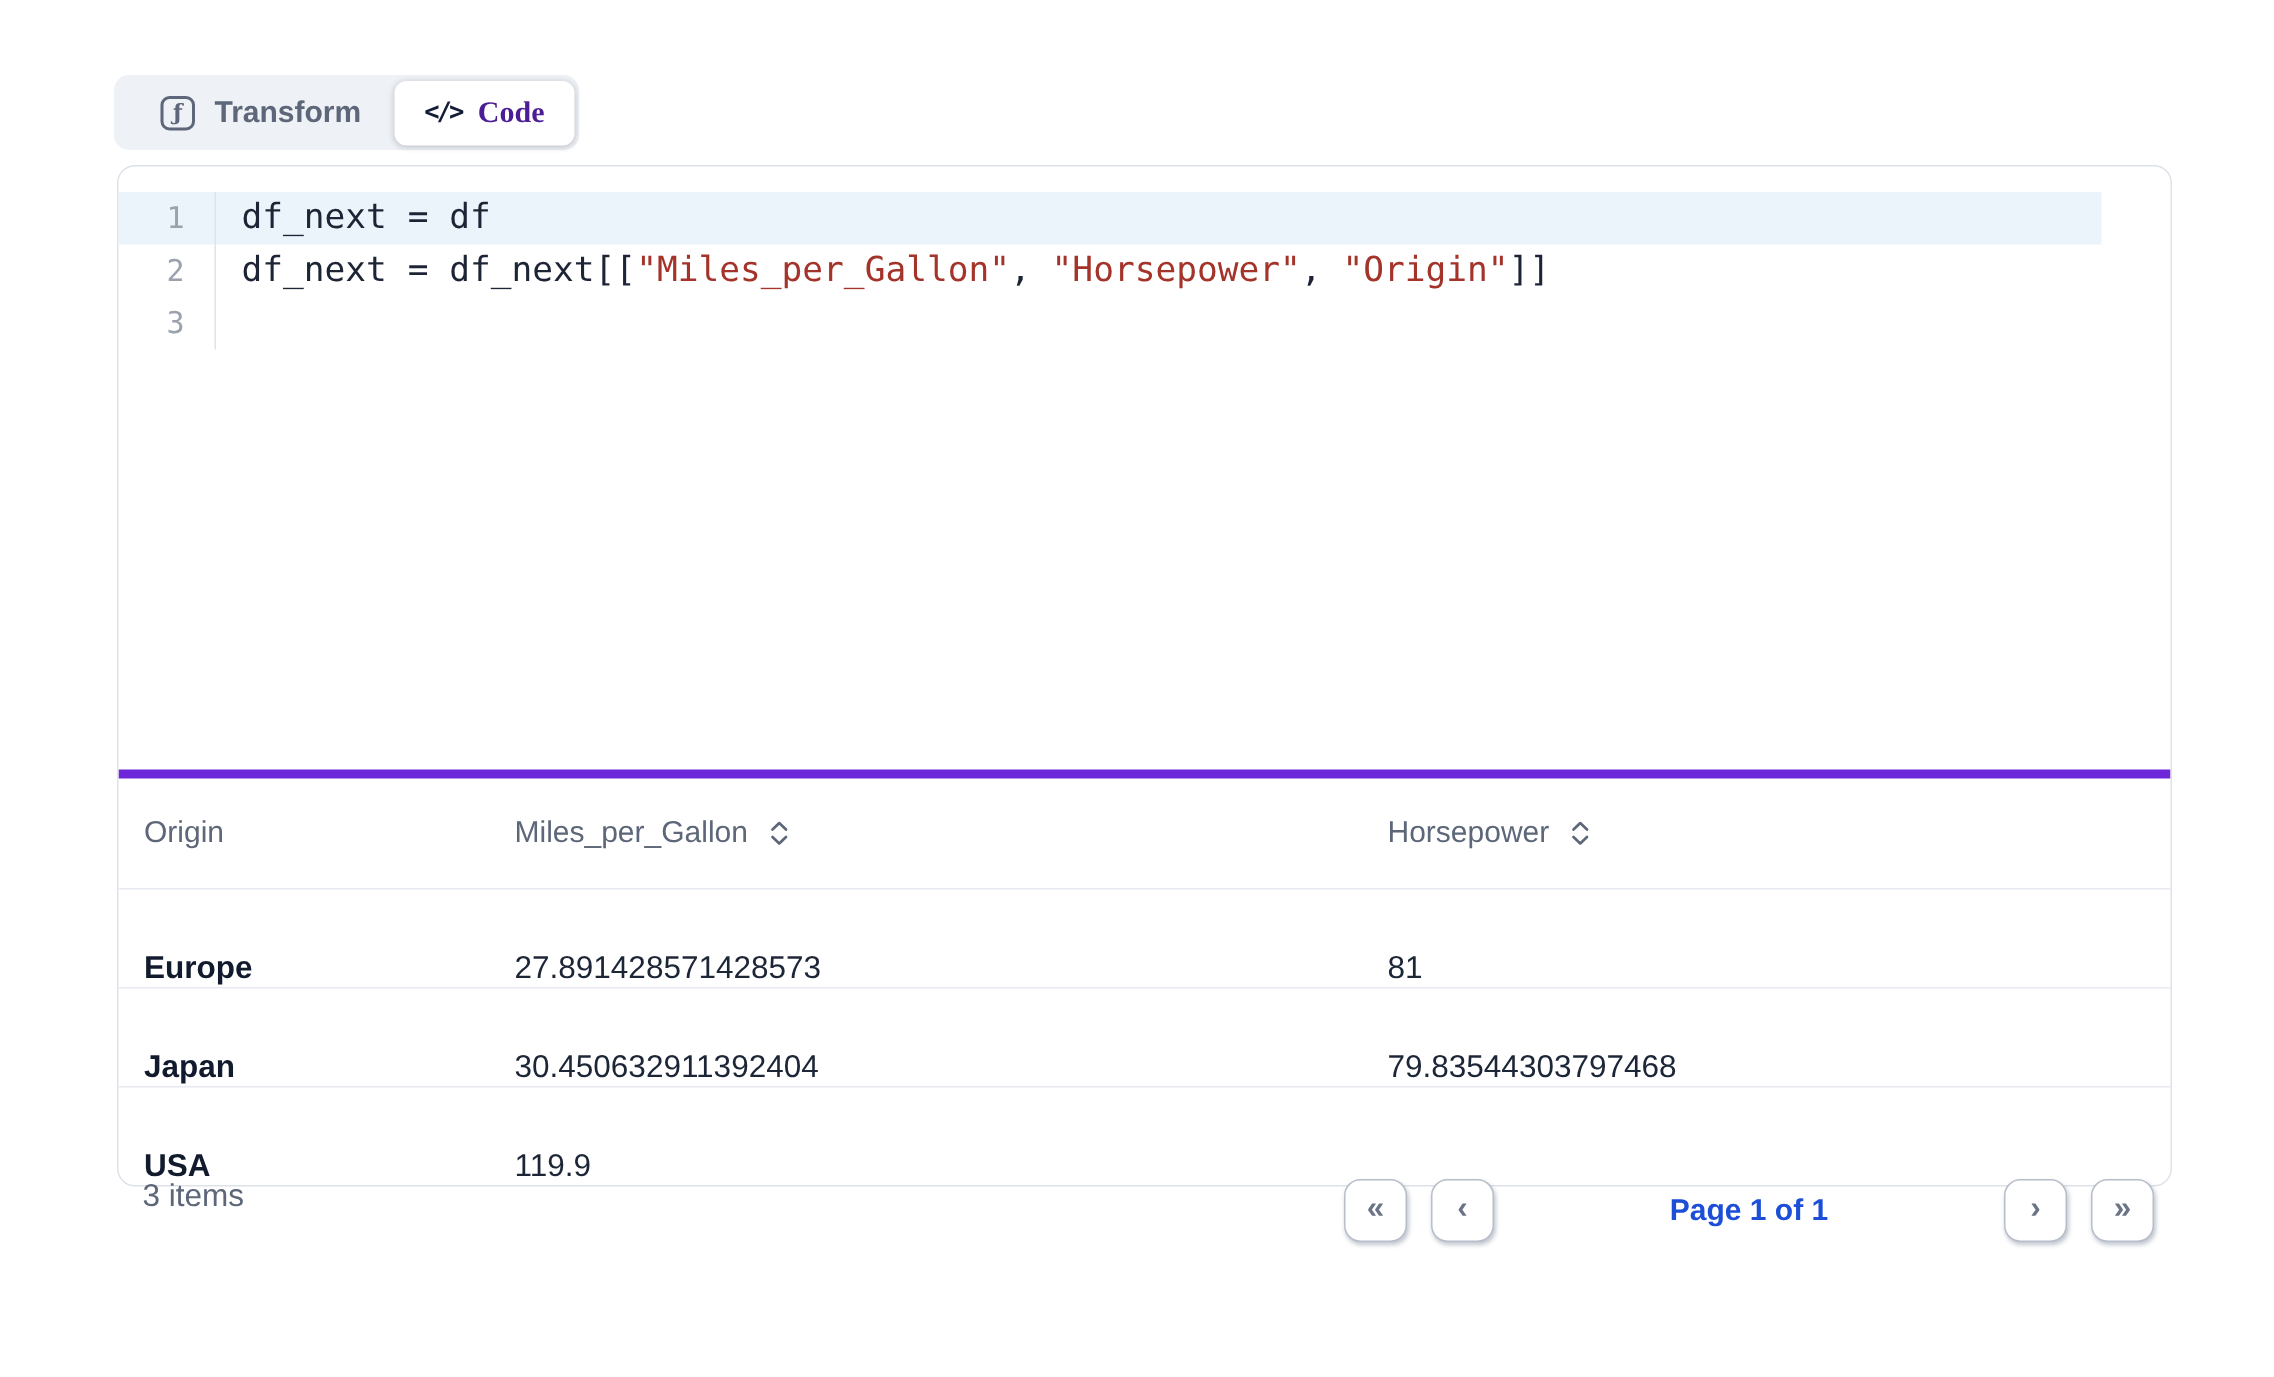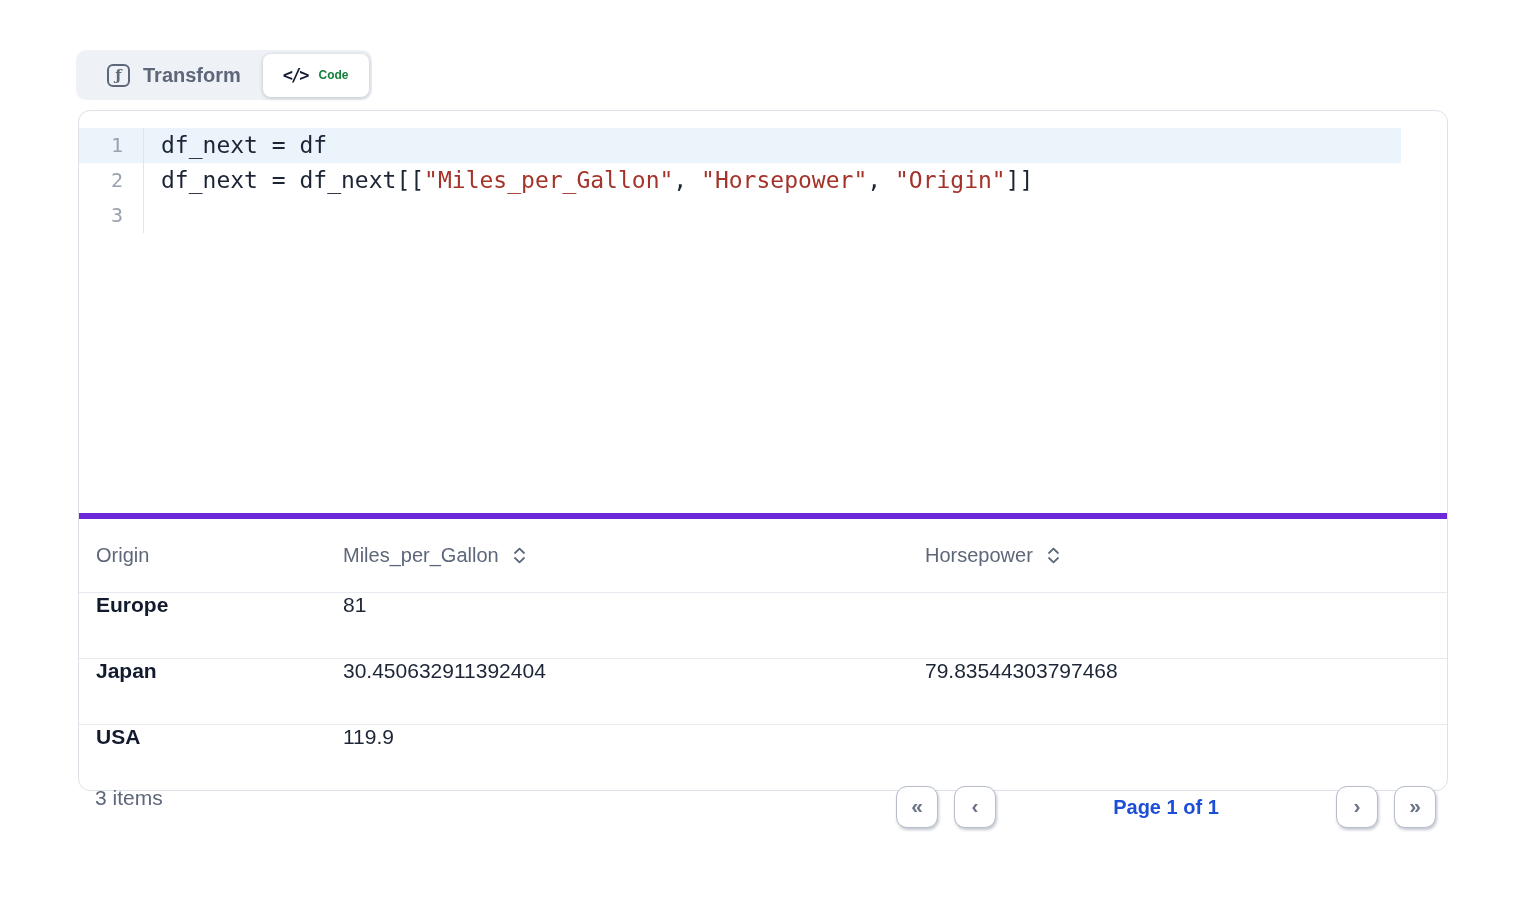--- a/index.html
+++ b/index.html
@@ -12,21 +12,21 @@
     display:inline-flex; align-items:center;
     background:#eef1f5; border-radius:10px; padding-right:3px;
   }
   .tab { display:flex; align-items:center; cursor:pointer; }
   .tab-transform { padding:0 22px 0 31px; gap:13px; color:#5d6779; }
   .tab-transform .tab-label { font-size:20px; font-weight:600; color:#5d6779; }
   .tab-code {
     height:43px; padding:0 20px; gap:11px; background:#ffffff;
     border-radius:8px; box-shadow:0 1px 4px rgba(16,24,40,.22);
   }
-  .tab-code .tab-label { font-size:12px; font-weight:700; color:#15803d; }
+  .tab-code .tab-label { font-size:20px; font-weight:700; color:#4c1d95;font-family:Liberation Serif, serif; }
   .fn-icon {
     width:23px; height:23px; border:2px solid #5d6779; border-radius:6px;
     display:flex; align-items:center; justify-content:center;
     font-family:"DejaVu Serif", serif; font-size:15px; font-weight:700; color:#5d6779;
   }
   .code-glyph {
     font-family:"DejaVu Sans Mono", monospace; font-size:17px; font-weight:700;
     color:#131c35; letter-spacing:-2px;
   }
 
@@ -48,21 +48,21 @@
   .code-text {
     padding-left:17px; white-space:pre;
     font-family:"DejaVu Sans Mono", monospace; font-size:23px; line-height:35px; color:#1c2435;
   }
   .tok-string { color:#a4332a; }
 
   
   .data-table { border-top:6px solid #6d28d9; }
   .t-header { display:flex; align-items:center; height:73px; }
   .t-header .cell { color:#5d6779; font-size:20px; font-weight:500; display:flex; align-items:center; gap:13px; }
-  .t-row { display:flex; align-items:flex-start; height:66px; border-top:1px solid #e6eaf0; }
+  .t-row { display:flex; align-items:flex-end; height:66px; border-top:1px solid #e6eaf0; }
   .cell { padding-left:17px; }
   .c1 { width:247px; flex:0 0 247px; }
   .c2 { width:582px; flex:0 0 582px; }
   .c3 { flex:1; }
   .t-row .c1 { font-size:21px; font-weight:700; color:#121b2e; }
   .t-row .c2, .t-row .c3 { font-size:21px; color:#1d2637; }
   .sort-icon { display:inline-flex; cursor:pointer; }
 
   
   .footer {
@@ -135,20 +135,21 @@
           <svg width="15" height="19" viewBox="0 0 15 19" fill="none">
             <path d="M3 7 L7.5 2.7 L12 7" stroke="#5d6779" stroke-width="1.8" stroke-linecap="round" stroke-linejoin="round"></path>
             <path d="M3 12 L7.5 16.3 L12 12" stroke="#5d6779" stroke-width="1.8" stroke-linecap="round" stroke-linejoin="round"></path>
           </svg>
         </span>
       </div>
     </div>
 
     <div class="t-row">
       <div class="cell c1">Europe</div>
+      <div class="cell c2">27.891428571428573</div>
       <div class="cell c3">81</div>
     </div>
     <div class="t-row">
       <div class="cell c1">Japan</div>
       <div class="cell c2">30.450632911392404</div>
       <div class="cell c3">79.83544303797468</div>
     </div>
     <div class="t-row">
       <div class="cell c1">USA</div>
       <div class="cell c3">119.9</div>

